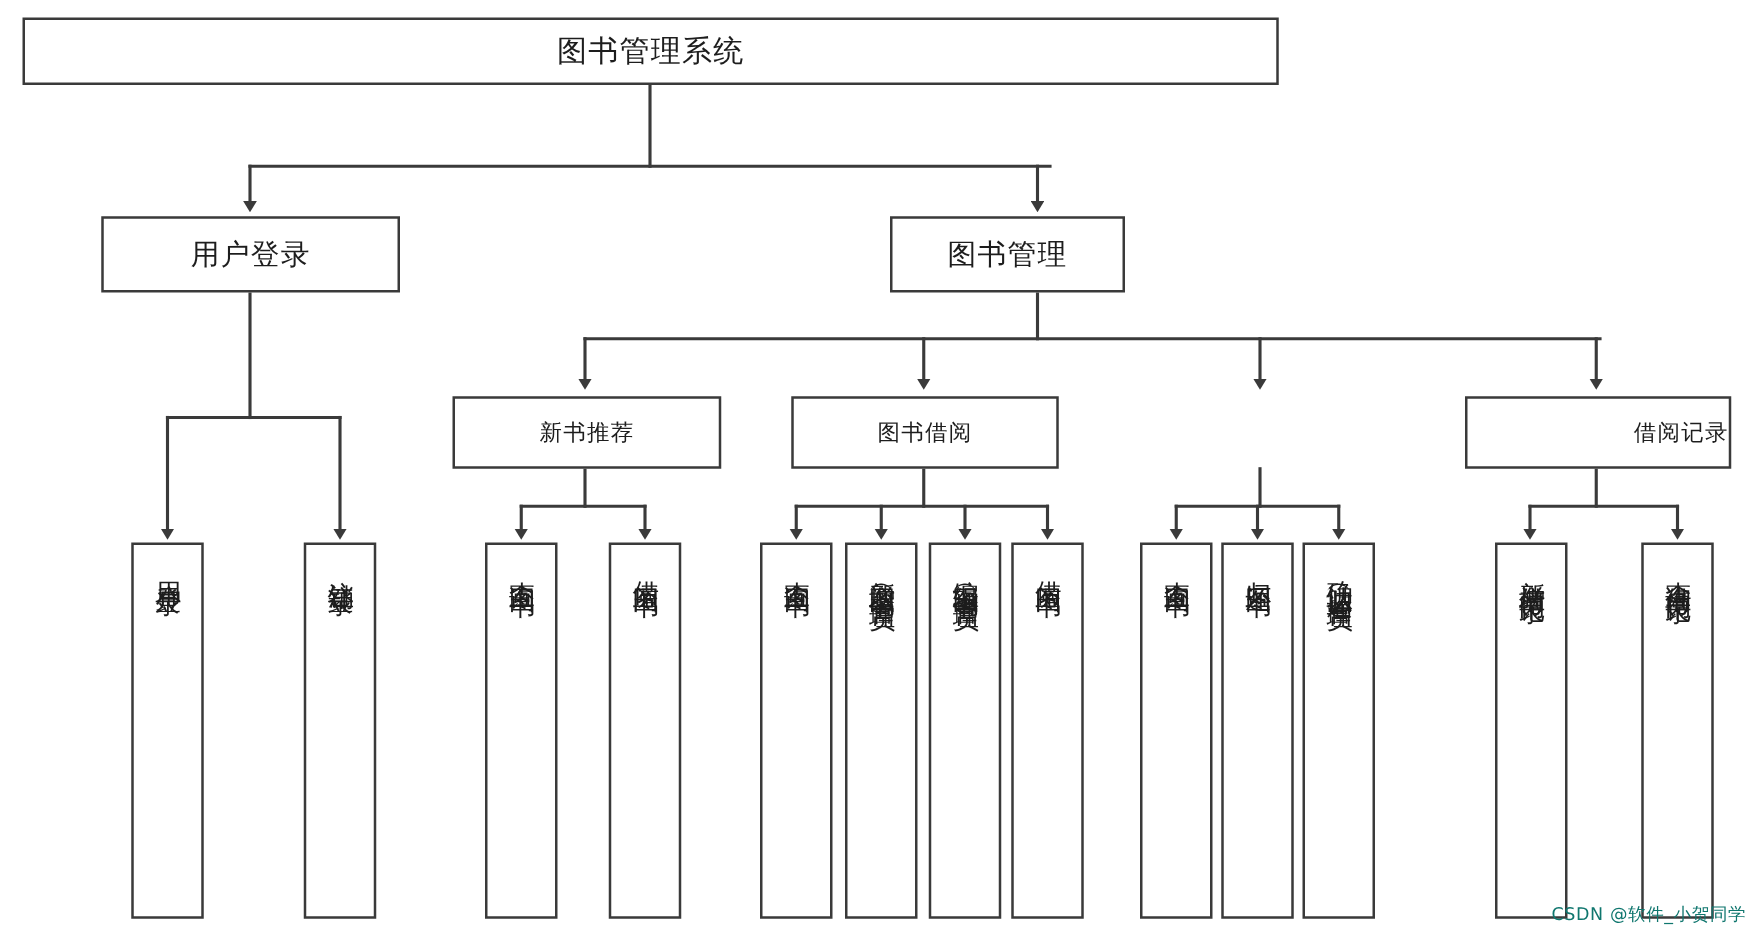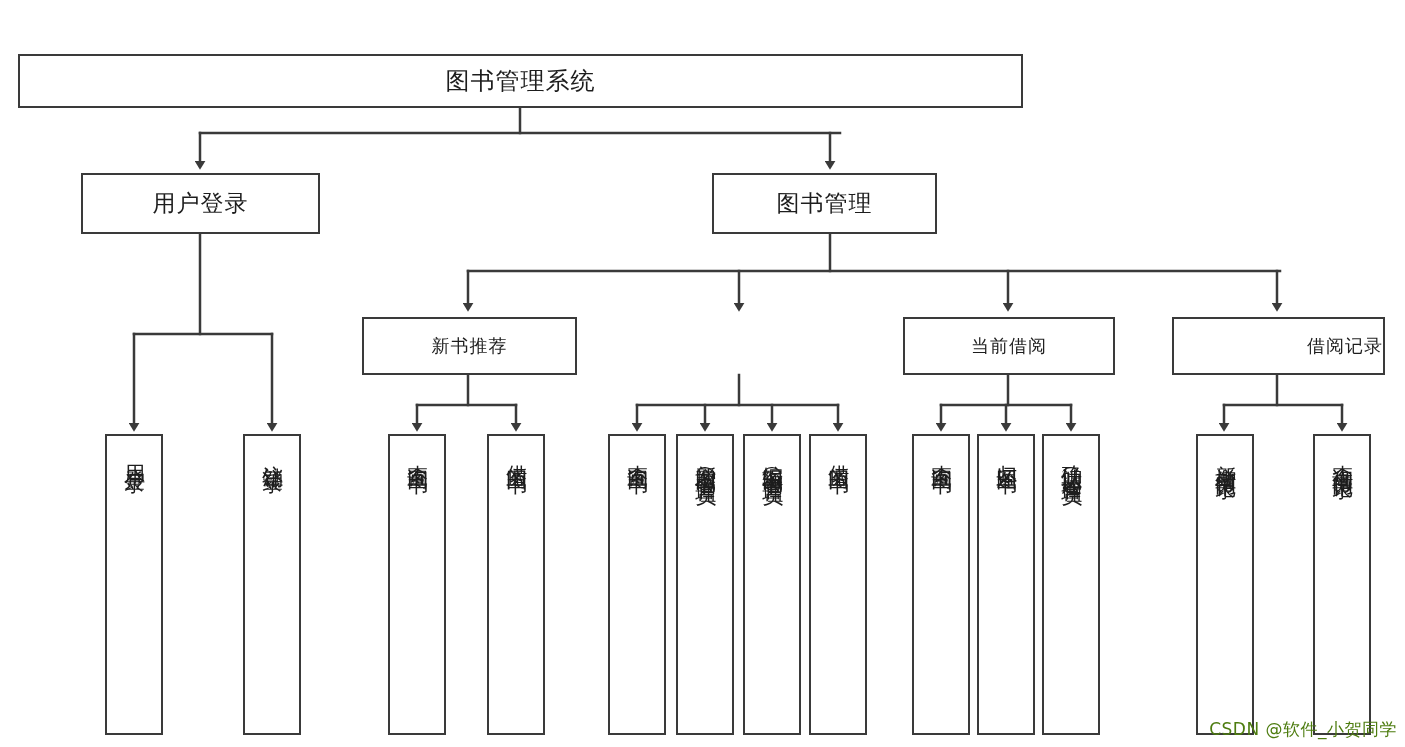--- a/index.html
+++ b/index.html
@@ -35,21 +35,20 @@
     display: flex;
     align-items: center;
     justify-content: center;
     text-align: center;
     color: #1d1d1d;
     z-index: 2;
   }
   .node-root {
     font-size: 24px;
     letter-spacing: 1px;
-    margin-top: 40px;
   }
   .node-l2 {
     font-size: 23px;
     letter-spacing: 1px;
   }
   .node-l3 {
     font-size: 18px;
     letter-spacing: 1px;
   }
   .node-leaf {
@@ -64,22 +63,22 @@
     text-orientation: upright;
     -webkit-writing-mode: vertical-rl;
     letter-spacing: 3px;
     white-space: nowrap;
     display: block;
   }
   .watermark {
     position: absolute;
     right: 8px;
     bottom: 6px;
-    font-size: 17px;
-    color: #4d7c0f;
+    font-size: 14px;
+    color: #0f766e;
     letter-spacing: 0.5px;
     z-index: 5;
     white-space: nowrap;
   }
 </style>
 </head>
 <body>
 
 <div id="canvas">
 
@@ -133,29 +132,29 @@
     </g>
   </svg>
 
   <div class="node node-root" style="left:18px; top:14px; width:1005px; height:54px;">
     <span>图书管理系统</span>
   </div>
 
   <div class="node node-l2" style="left:81px; top:173px; width:239px; height:61px;">
     <span>用户登录</span>
   </div>
-  <div class="node node-l2" style="left:712px; top:173px; width:225px; height:61px;">
+  <div class="node node-l2" style="left:712px; top:173px; width:188px; height:61px;">
     <span>图书管理</span>
   </div>
 
   <div class="node node-l3" style="left:362px; top:317px; width:215px; height:58px;">
     <span>新书推荐</span>
   </div>
-  <div class="node node-l3" style="left:903px; top:317px; width:212px; height:58px;">
-    <span>当前借阅</span>
+  <div class="node node-l3" style="left:633px; top:317px; width:214px; height:58px;">
+    <span>图书借阅</span>
   </div>
   <div class="node node-l3" style="left:1172px; top:317px; width:213px; height:58px;justify-content:flex-end;">
     <span>借阅记录</span>
   </div>
 
   <div class="node node-leaf" style="left:105px; top:434px; width:58px; height:301px;">
     <span class="vtext">用户登录</span>
   </div>
   <div class="node node-leaf" style="left:243px; top:434px; width:58px; height:301px;">
     <span class="vtext">注销登录</span>

